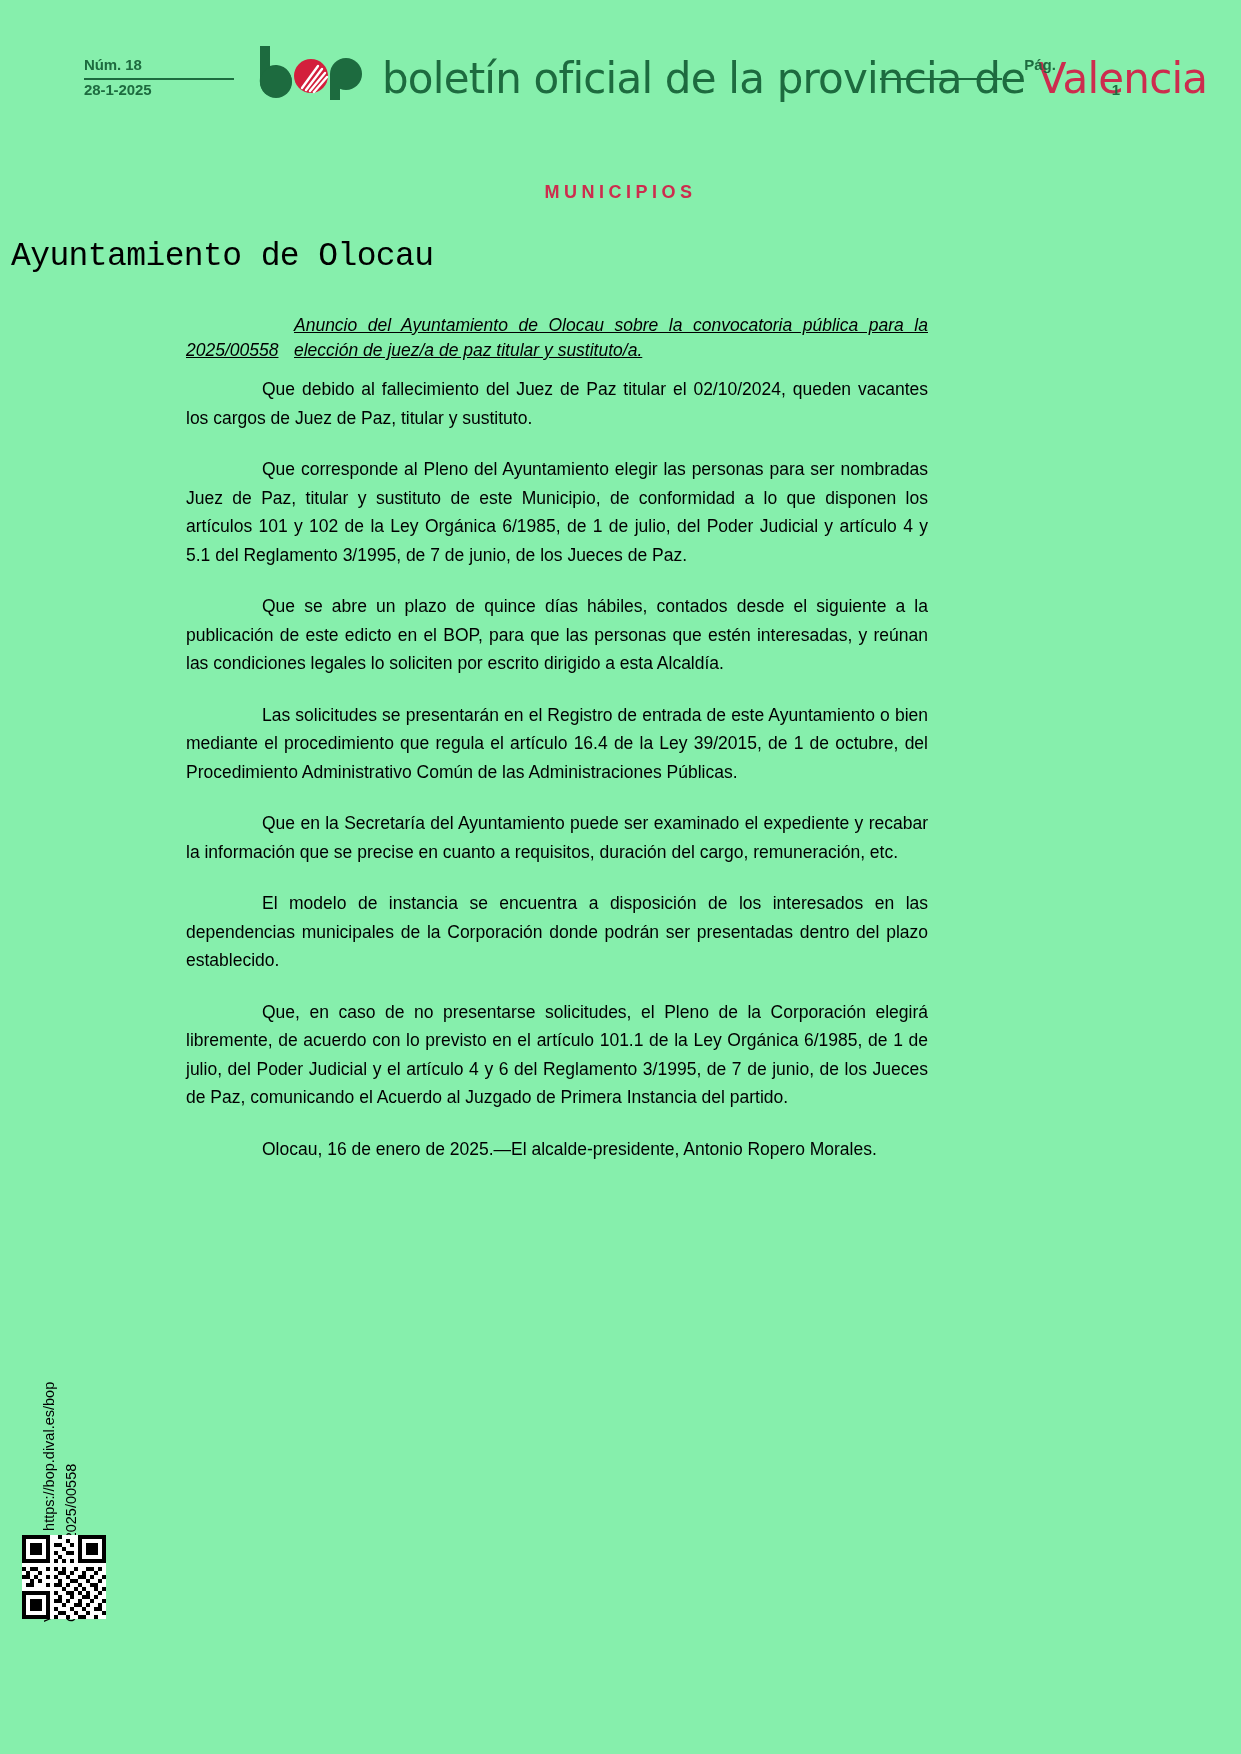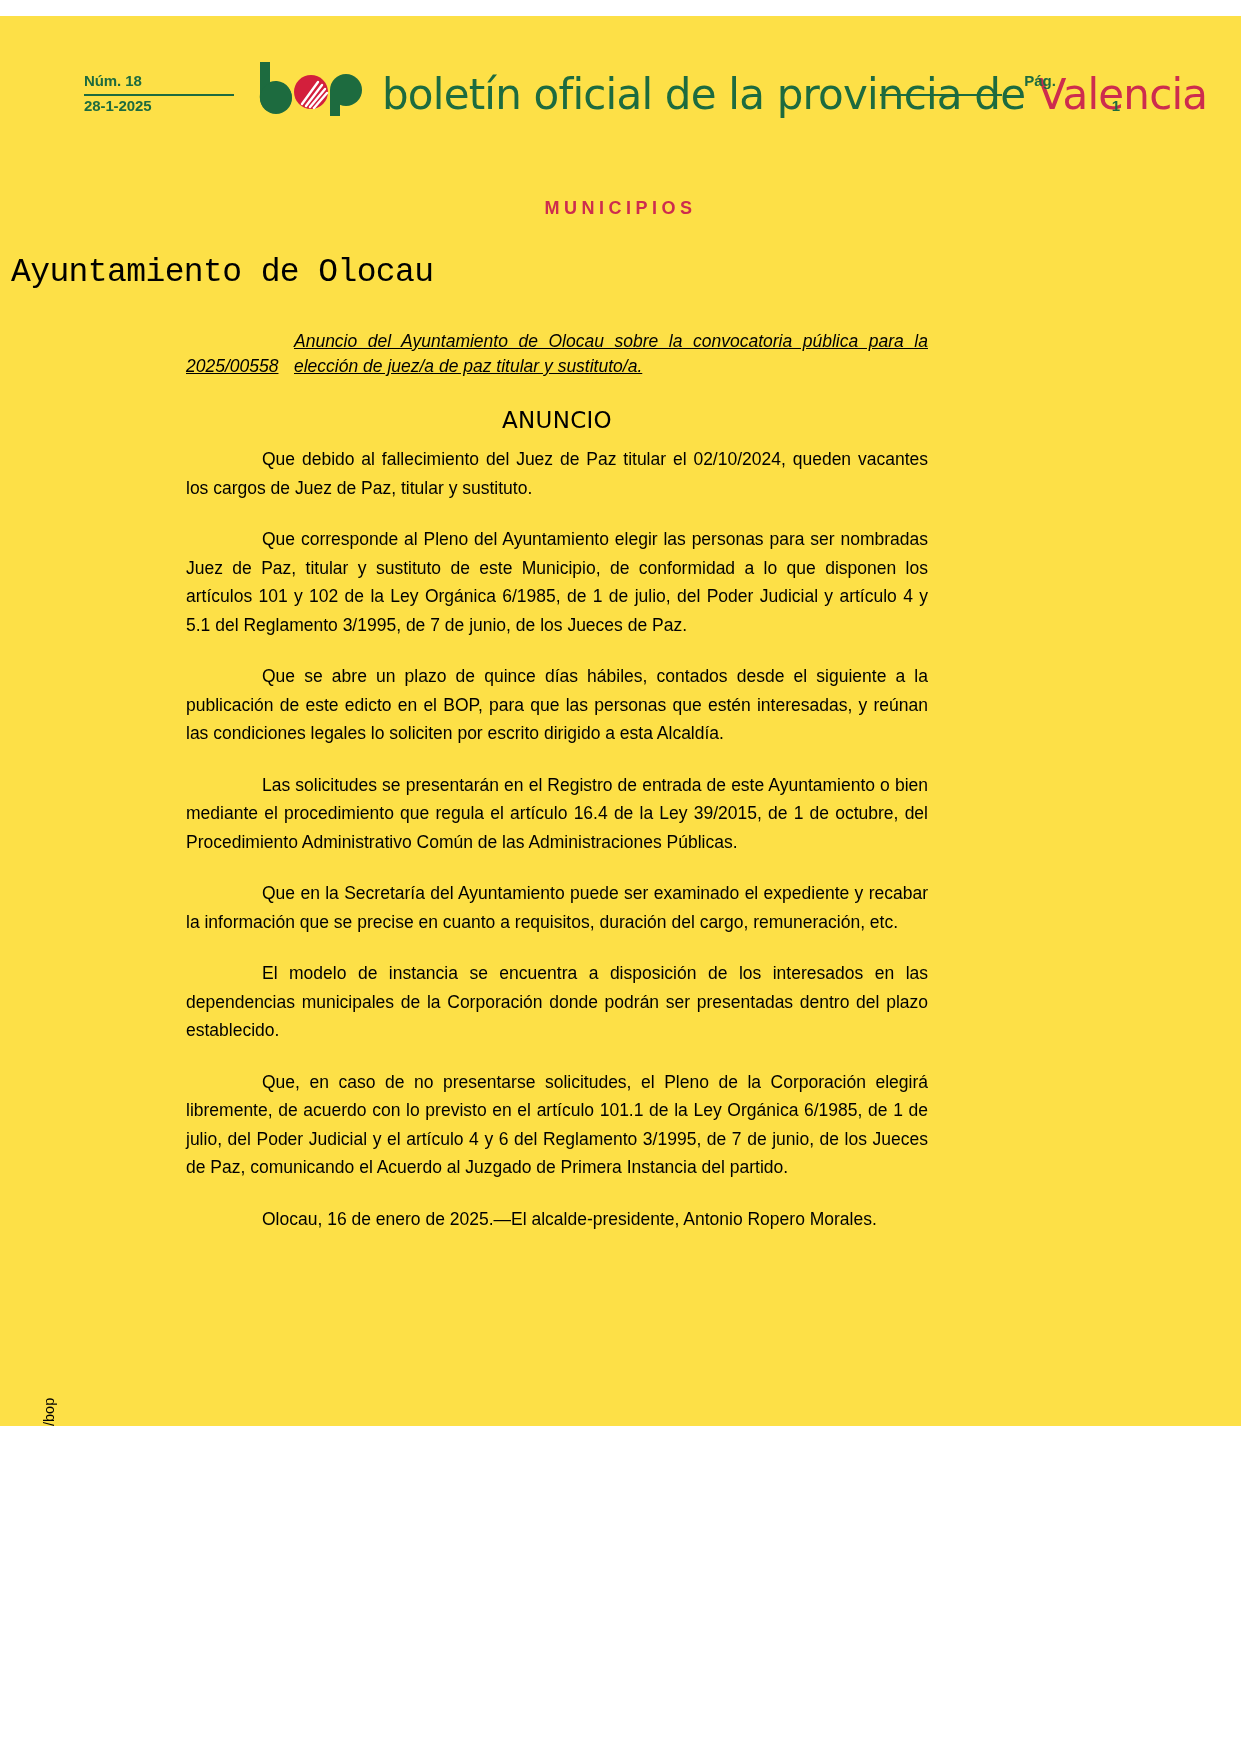--- a/index.html
+++ b/index.html
@@ -3,25 +3,24 @@
 <meta charset="utf-8">
 <style>
   html, body {
     margin: 0;
     padding: 0;
     background: #ffffff;
   }
   .page {
     position: relative;
     width: 1241px;
-    height: 1410px;
-    background: #fde047;
+    height: 1754px;
+    background: #86efac;
     font-family: "Liberation Sans", sans-serif;
     overflow: hidden;
-    margin-top: 16px;
   }
 
   
   .header {
     position: absolute;
     left: 0;
     top: 0;
     width: 1241px;
     height: 120px;
   }
@@ -263,21 +262,20 @@
 
   <div class="doc-title">Ayuntamiento de Olocau</div>
 
   <div class="col">
 
     <div class="ref-block">
       <div class="ref-num">2025/00558</div>
       <div class="ref-text">Anuncio del Ayuntamiento de Olocau sobre la convocatoria pública para la elección de juez/a de paz titular y sustituto/a.</div>
     </div>
 
-    <div class="anuncio">ANUNCIO</div>
 
     <p class="body first">Que debido al fallecimiento del Juez de Paz titular el 02/10/2024, queden vacantes los cargos de Juez de Paz, titular y sustituto.</p>
     <p class="body">Que corresponde al Pleno del Ayuntamiento elegir las personas para ser nombradas Juez de Paz, titular y sustituto de este Municipio, de conformidad a lo que disponen los artículos 101 y 102 de la Ley Orgánica 6/1985, de 1 de julio, del Poder Judicial y artículo 4 y 5.1 del Reglamento 3/1995, de 7 de junio, de los Jueces de Paz.</p>
     <p class="body">Que se abre un plazo de quince días hábiles, contados desde el siguiente a la publicación de este edicto en el BOP, para que las personas que estén interesadas, y reúnan las condiciones legales lo soliciten por escrito dirigido a esta Alcaldía.</p>
     <p class="body">Las solicitudes se presentarán en el Registro de entrada de este Ayuntamiento o bien mediante el procedimiento que regula el artículo 16.4 de la Ley 39/2015, de 1 de octubre, del Procedimiento Administrativo Común de las Administraciones Públicas.</p>
     <p class="body">Que en la Secretaría del Ayuntamiento puede ser examinado el expediente y recabar la información que se precise en cuanto a requisitos, duración del cargo, remuneración, etc.</p>
     <p class="body">El modelo de instancia se encuentra a disposición de los interesados en las dependencias municipales de la Corporación donde podrán ser presentadas dentro del plazo establecido.</p>
 
 
     <p class="body">Que, en caso de no presentarse solicitudes, el Pleno de la Corporación elegirá libremente, de acuerdo con lo previsto en el artículo 101.1 de la Ley Orgánica 6/1985, de 1 de julio, del Poder Judicial y el artículo 4 y 6 del Reglamento 3/1995, de 7 de junio, de los Jueces de Paz, comunicando el Acuerdo al Juzgado de Primera Instancia del partido.</p>

